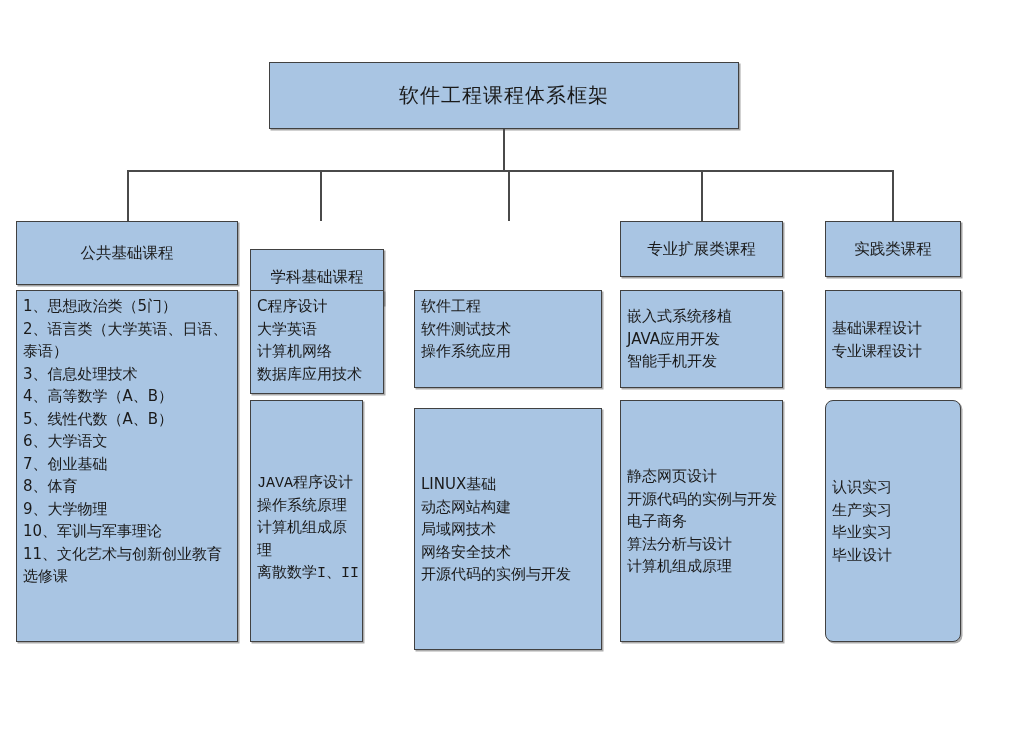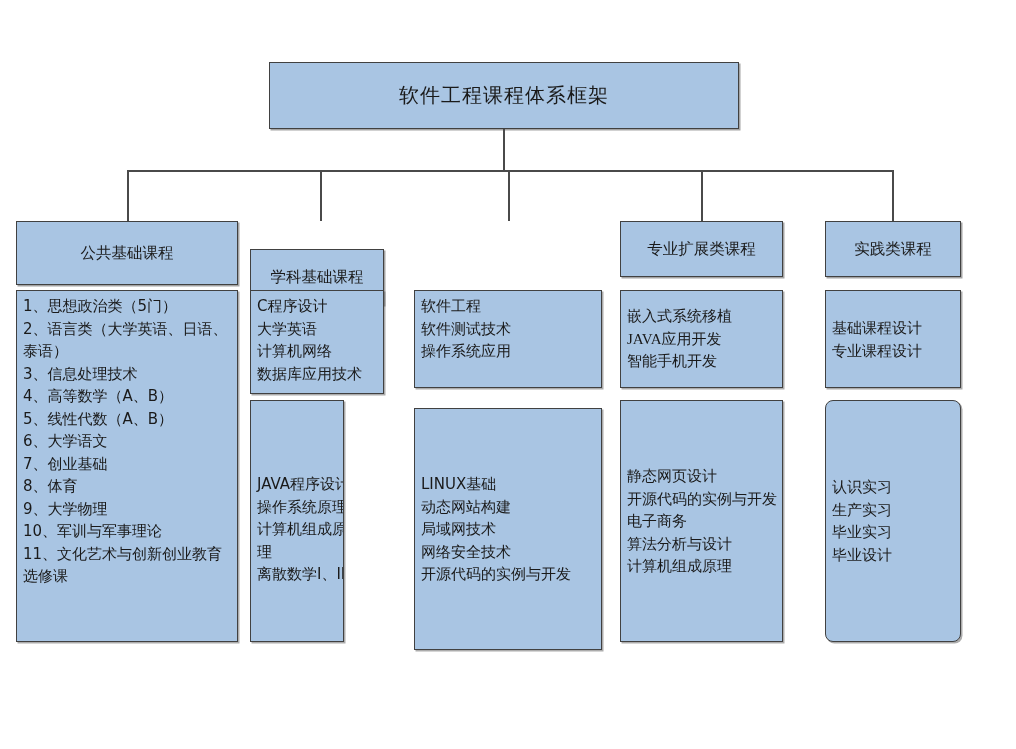--- a/index.html
+++ b/index.html
@@ -72,21 +72,21 @@
   }
   .clip {
     overflow: hidden;
   }
 
   
   .w-c1 .inner { width: 214px; right: auto; }
   .w-c2 .inner { width: 128px; right: auto; }
   .w-c2b .inner{ width: 104px; right: auto; }
   .w-c3 .inner { width: 180px; right: auto; }
-  .w-c4 .inner { width: 152px; right: auto; font-family: Liberation Serif, serif; }
+  .w-c4 .inner { width: 152px; right: auto; }
   .w-c5 .inner { width: 130px; right: auto; }
 
   
   .line {
     position: absolute;
     background: #4a4a4a;
   }
   .vline { width: 1.5px; }
   .hline { height: 1.5px; }
 </style>
@@ -138,21 +138,21 @@
   </div>
 
   <div class="content w-c2" style="left:250px; top:290px; width:134px; height:104px;">
     <ul class="inner">
         <li>C程序设计</li>
         <li>大学英语</li>
         <li>计算机网络</li>
         <li>数据库应用技术</li>
       </ul>
   </div>
-  <div class="content w-c2b clip" style="left:250px; top:400px; width:94px; height:242px;">
+  <div class="content w-c2b clip" style="left:250px; top:400px; width:113px; height:242px;font-family:Liberation Mono, monospace;">
     <ul class="inner pad-up">
         <li>JAVA程序设计</li>
         <li>操作系统原理</li>
         <li>计算机组成原理</li>
         <li>离散数学I、II</li>
       </ul>
   </div>
 
   <div class="content w-c3" style="left:414px; top:290px; width:188px; height:98px;">
     <ul class="inner">

